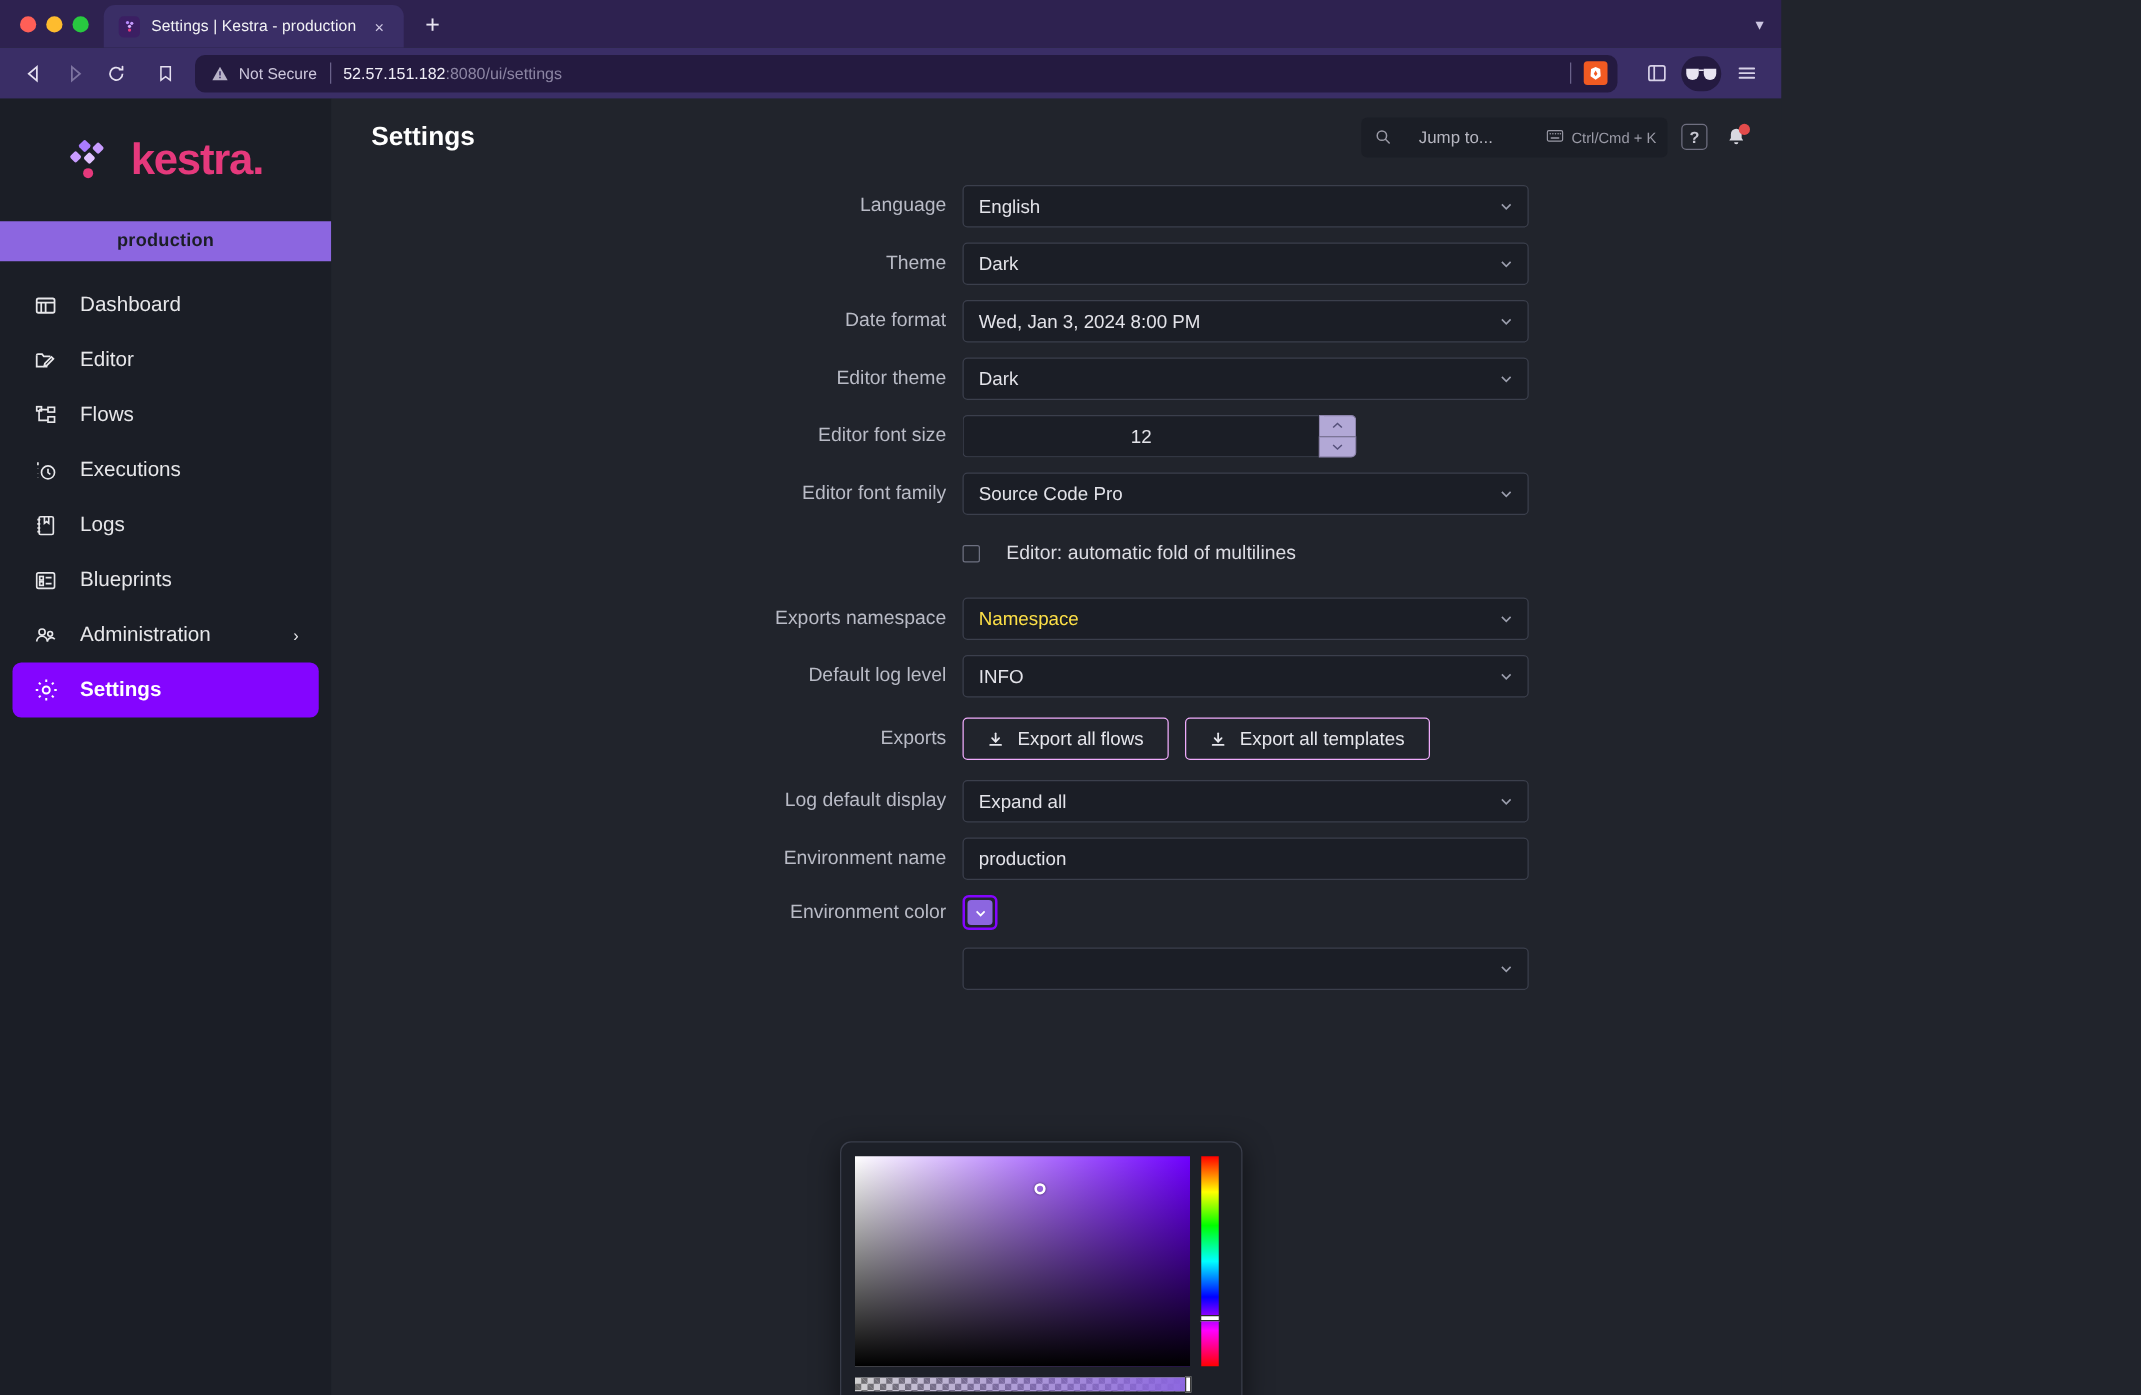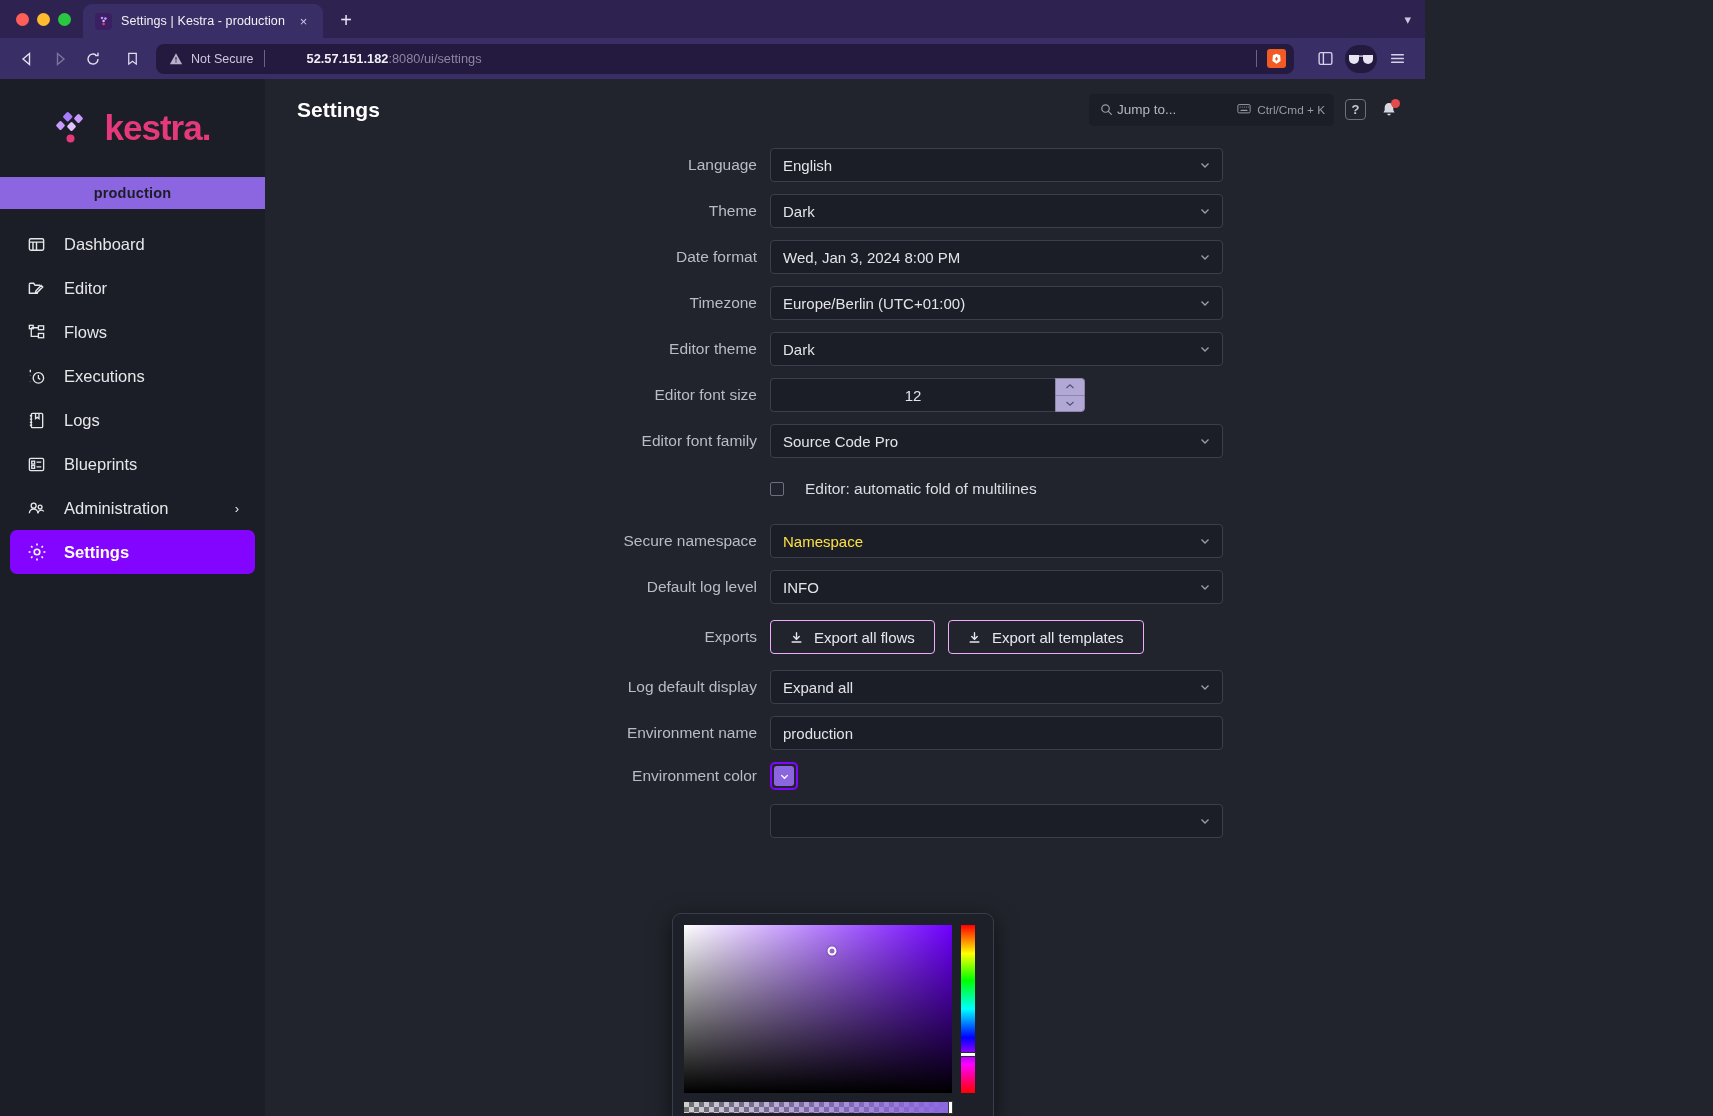--- a/index.html
+++ b/index.html
@@ -66,21 +66,21 @@
   }
   .omnibox {
     flex: 1; height: 30px; background: #241a40; border-radius: 8px;
     display: flex; align-items: center; padding: 0 8px 0 13px; gap: 8px;
     min-width: 0;
   }
   .warn-icon { color: #b8b2c8; display: flex; align-items: center; }
   .notsecure { color: #cdc7dc; font-size: 12.5px; white-space: nowrap; }
   .omni-sep { width: 1px; height: 17px; background: #6a628a; margin: 0 2px; }
   .url { font-size: 12.8px; color: #8c85a3; white-space: nowrap; overflow: hidden; }
-  .url b { color: #f0eef7; font-weight: 700; margin-left: 32px; }
+  .url b { color: #f0eef7; font-weight: 400; }
   .omni-right { margin-left: auto; display: flex; align-items: center; gap: 8px; padding-left: 10px; }
   .brave-lion {
     width: 19px; height: 19px; border-radius: 3px; background: #f15a22;
     display: flex; align-items: center; justify-content: center;
   }
   .tb-right { display: flex; align-items: center; gap: 4px; margin-left: 12px; }
   .tb-icon { width: 32px; height: 30px; display: flex; align-items: center; justify-content: center; color: #d7d1e8; }
   .shields-pill {
     width: 52px; height: 28px; background: #241a40; border-radius: 14px;
     display: flex; align-items: center; justify-content: center;
@@ -113,21 +113,21 @@
 
   
   .main { flex: 1; min-width: 0; display: flex; flex-direction: column; background: #21242c; position: relative; }
   .topbar {
     height: 61px; display: flex; align-items: center; padding: 0 24px 0 32px; flex: none;
   }
   .page-title { font-size: 21px; font-weight: 700; color: #fff; }
   .topbar-right { margin-left: auto; display: flex; align-items: center; gap: 11px; }
   .jumpto {
     width: 245px; height: 32px; background: #1b1e26; border-radius: 5px;
-    display: flex; align-items: center; padding: 0 9px 0 11px; gap: 4px;
+    display: flex; align-items: center; padding: 0 9px 0 11px; gap: 22px;
   }
   .jumpto .s-ico { color: #9a9aa6; display:flex; }
   .jumpto-ph { color: #b6b6c0; font-size: 13.5px; }
   .jumpto-kbd { margin-left: auto; display: flex; align-items: center; gap: 6px; color: #9a9aa6; font-size: 11.8px; }
   .help-btn {
     width: 21px; height: 21px; border: 1px solid #6f6f80; border-radius: 4px;
     color: #c8c8d2; font-size: 13px; font-weight: 700;
     display: flex; align-items: center; justify-content: center;
   }
   .bell-wrap { position: relative; width: 24px; height: 24px; display:flex; align-items:center; justify-content:center; color:#d8d8e0; }
@@ -521,33 +521,20 @@
               <span>Wed, Jan 3, 2024 8:00 PM</span>
               <span class="caret">
                 <svg width="12" height="12" viewBox="0 0 12 12" fill="none" stroke="currentColor" stroke-width="1.3">
                     <path d="M2.5 4.5 L6 8 L9.5 4.5"></path>
                   </svg>
               </span>
             </div>
           </div>
         </div>
 
-        <div class="row">
-          <div class="row-label">Timezone</div>
-          <div class="field">
-            <div class="sel">
-              <span>Europe/Berlin (UTC+01:00)</span>
-              <span class="caret">
-                <svg width="12" height="12" viewBox="0 0 12 12" fill="none" stroke="currentColor" stroke-width="1.3">
-                    <path d="M2.5 4.5 L6 8 L9.5 4.5"></path>
-                  </svg>
-              </span>
-            </div>
-          </div>
-        </div>
 
         <div class="row">
           <div class="row-label">Editor theme</div>
           <div class="field">
             <div class="sel">
               <span>Dark</span>
               <span class="caret">
                 <svg width="12" height="12" viewBox="0 0 12 12" fill="none" stroke="currentColor" stroke-width="1.3">
                     <path d="M2.5 4.5 L6 8 L9.5 4.5"></path>
                   </svg>
@@ -595,21 +582,21 @@
           <div class="row-label"></div>
           <div class="field">
             <div class="check-row">
               <span class="cbx"></span>
               <span class="check-label">Editor: automatic fold of multilines</span>
             </div>
           </div>
         </div>
 
         <div class="row">
-          <div class="row-label">Secure namespace</div>
+          <div class="row-label">Exports namespace</div>
           <div class="field">
             <div class="sel placeholder">
               <span>Namespace</span>
               <span class="caret">
                 <svg width="12" height="12" viewBox="0 0 12 12" fill="none" stroke="currentColor" stroke-width="1.3">
                     <path d="M2.5 4.5 L6 8 L9.5 4.5"></path>
                   </svg>
               </span>
             </div>
           </div>

